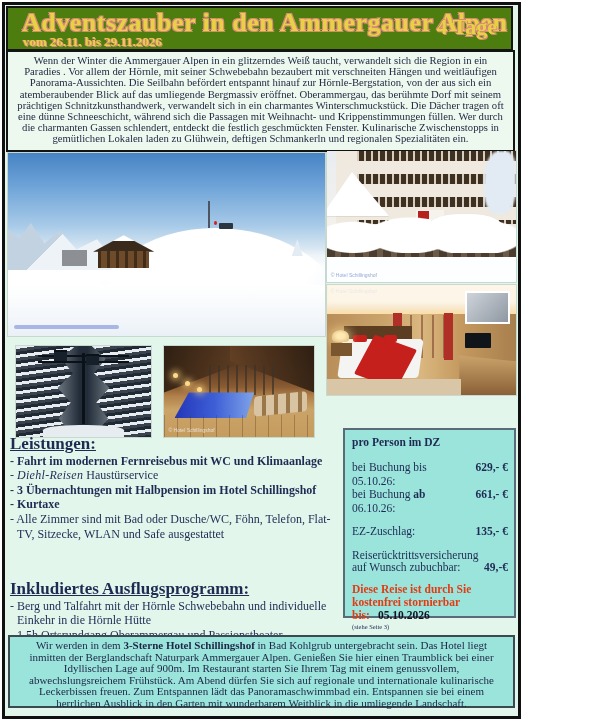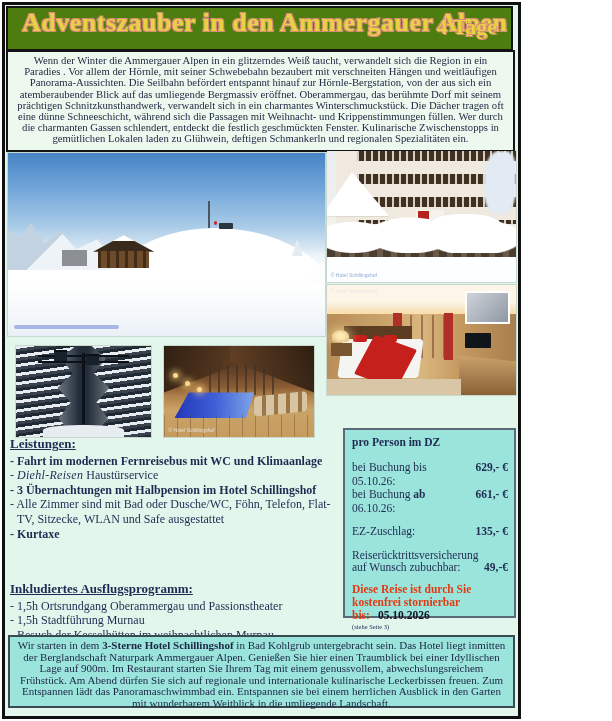--- a/index.html
+++ b/index.html
@@ -130,21 +130,21 @@
      background:linear-gradient(180deg,#c89a5c,#b3854a);
      background-image:repeating-linear-gradient(90deg,rgba(90,60,30,.35) 0 1px,transparent 1px 13px);}
   .pool-loungers{position:absolute;right:5%;top:53%;width:35%;height:22%;border-radius:4px;
      background:repeating-linear-gradient(90deg,#d8c3a2 0 8px,#9a7748 8px 12px);transform:skewY(-6deg);}
   .pool-light{position:absolute;width:5px;height:5px;border-radius:50%;background:#ffd98a;
      box-shadow:0 0 6px 3px rgba(255,215,130,.6);}
   .pool-wm{bottom:4%;left:3%;color:rgba(240,240,240,.8);}
 
   
   .services{position:absolute;left:5px;top:432px;width:334px;font-size:12px;line-height:14.6px;}
-  .sec-heading{font-size:13px;font-weight:bold;text-decoration:underline;margin-bottom:2px;}
+  .sec-heading{font-size:17px;font-weight:bold;text-decoration:underline;margin-bottom:2px;}
   .svc{font-weight:bold;}
   .svc.plain{font-weight:normal;}
   .svc.wrap{padding-left:7px;text-indent:-7px;}
   .brand{font-style:italic;font-weight:normal;letter-spacing:.3px;}
   .excursions{position:absolute;left:5px;top:577px;width:334px;font-size:12px;line-height:14.6px;}
   .exc{font-weight:normal;padding-left:7px;text-indent:-7px;}
 
   
   .pricebox{position:absolute;left:338px;top:423px;width:156px;height:176px;background:#9be4dc;
      border:2px solid #5a6a78;padding:6px 6px 4px 7px;font-size:11.5px;}
@@ -162,20 +162,21 @@
      color:#1c2544;}
 </style>
 </head>
 <body>
 
 <div class="canvas">
   <div class="sheet">
 
     <div class="header">
       <div class="title">Adventszauber in den Ammergauer Alpen</div>
+      <div class="dates">vom 26.11. bis 29.11.2026</div>
       <div class="duration">4 Tage</div>
     </div>
 
     <div class="intro">Wenn der Winter die Ammergauer Alpen in ein glitzerndes Weiß taucht, verwandelt sich die Region in ein Paradies . Vor allem der Hörnle, mit seiner Schwebebahn bezaubert mit verschneiten Hängen und weitläufigen Panorama-Aussichten. Die Seilbahn befördert entspannt hinauf zur Hörnle-Bergstation, von der aus sich ein atemberaubender Blick auf das umliegende Bergmassiv eröffnet. Oberammergau, das berühmte Dorf mit seinem prächtigen Schnitzkunsthandwerk, verwandelt sich in ein charmantes Winterschmuckstück. Die Dächer tragen oft eine dünne Schneeschicht, während sich die Passagen mit Weihnacht- und Krippenstimmungen füllen. Wer durch die charmanten Gassen schlendert, entdeckt die festlich geschmückten Fenster. Kulinarische Zwischenstopps in gemütlichen Lokalen laden zu Glühwein, deftigen Schmankerln und regionalen Spezialitäten ein.</div>
 
     <div class="photo photo-landscape">
       <div class="lds-mtn-left"></div>
       <div class="lds-hill"></div>
       <div class="lds-fg"></div>
       <div class="lds-hut">
@@ -247,26 +248,27 @@
       <div class="wm pool-wm">© Hotel Schillingshof</div>
     </div>
 
     <div class="services">
       <div class="sec-heading">Leistungen:</div>
       <div class="svc">- Fahrt im modernen Fernreisebus mit WC und Klimaanlage</div>
       <div class="svc plain">
         <span>- </span><span class="brand">Diehl-Reisen</span><span> Haustürservice</span>
       </div>
       <div class="svc">- 3 Übernachtungen mit Halbpension im Hotel Schillingshof</div>
+      <div class="svc">- Kurtaxe</div>
       <div class="svc plain wrap">- Alle Zimmer sind mit Bad oder Dusche/WC, Föhn, Telefon, Flat-TV, Sitzecke, WLAN und Safe ausgestattet</div>
-      <div class="svc">- Kurtaxe</div>
     </div>
 
     <div class="excursions">
       <div class="sec-heading">Inkludiertes Ausflugsprogramm:</div>
+      <div class="exc">- Berg und Talfahrt mit der Hörnle Schwebebahn und individuelle Einkehr in die Hörnle Hütte</div>
       <div class="exc">- 1,5h Ortsrundgang Oberammergau und Passionstheater</div>
       <div class="exc">- 1,5h Stadtführung Murnau</div>
       <div class="exc">- Besuch der Kesselhütten im weihnachtlichen Murnau</div>
     </div>
 
     <div class="pricebox">
       <div class="per-person">pro Person im DZ</div>
       <div class="prow">
         <span>bei Buchung bis 05.10.26:</span>
         <span class="val">629,- €</span>
@@ -288,18 +290,18 @@
           <span class="val">49,-€</span>
         </div>
       </div>
       <div class="cancel">
         <span>Diese Reise ist durch Sie kostenfrei stornierbar bis:</span><span class="cdate">05.10.2026</span>
       </div>
       <div class="footnote">(siehe Seite 3)</div>
     </div>
 
     <div class="hotelbox">
-      <span>Wir starten in dem </span><b>3-Sterne Hotel Schillingshof</b><span> in Bad Kohlgrub untergebracht sein.</span>
+      <span>Wir werden in dem </span><b>3-Sterne Hotel Schillingshof</b><span> in Bad Kohlgrub untergebracht sein.</span>
       <span>Das Hotel liegt inmitten der Berglandschaft Naturpark Ammergauer Alpen. Genießen Sie hier einen Traumblick bei einer Idyllischen Lage auf 900m. Im Restaurant starten Sie Ihrem Tag mit einem genussvollem, abwechslungsreichem Frühstück. Am Abend dürfen Sie sich auf regionale und internationale kulinarische Leckerbissen freuen. Zum Entspannen lädt das Panoramaschwimmbad ein. Entspannen sie bei einem herrlichen Ausblick in den Garten mit wunderbarem Weitblick in die umliegende Landschaft.</span>
     </div>
 
   </div>
 </div>
 
 </body></html>

